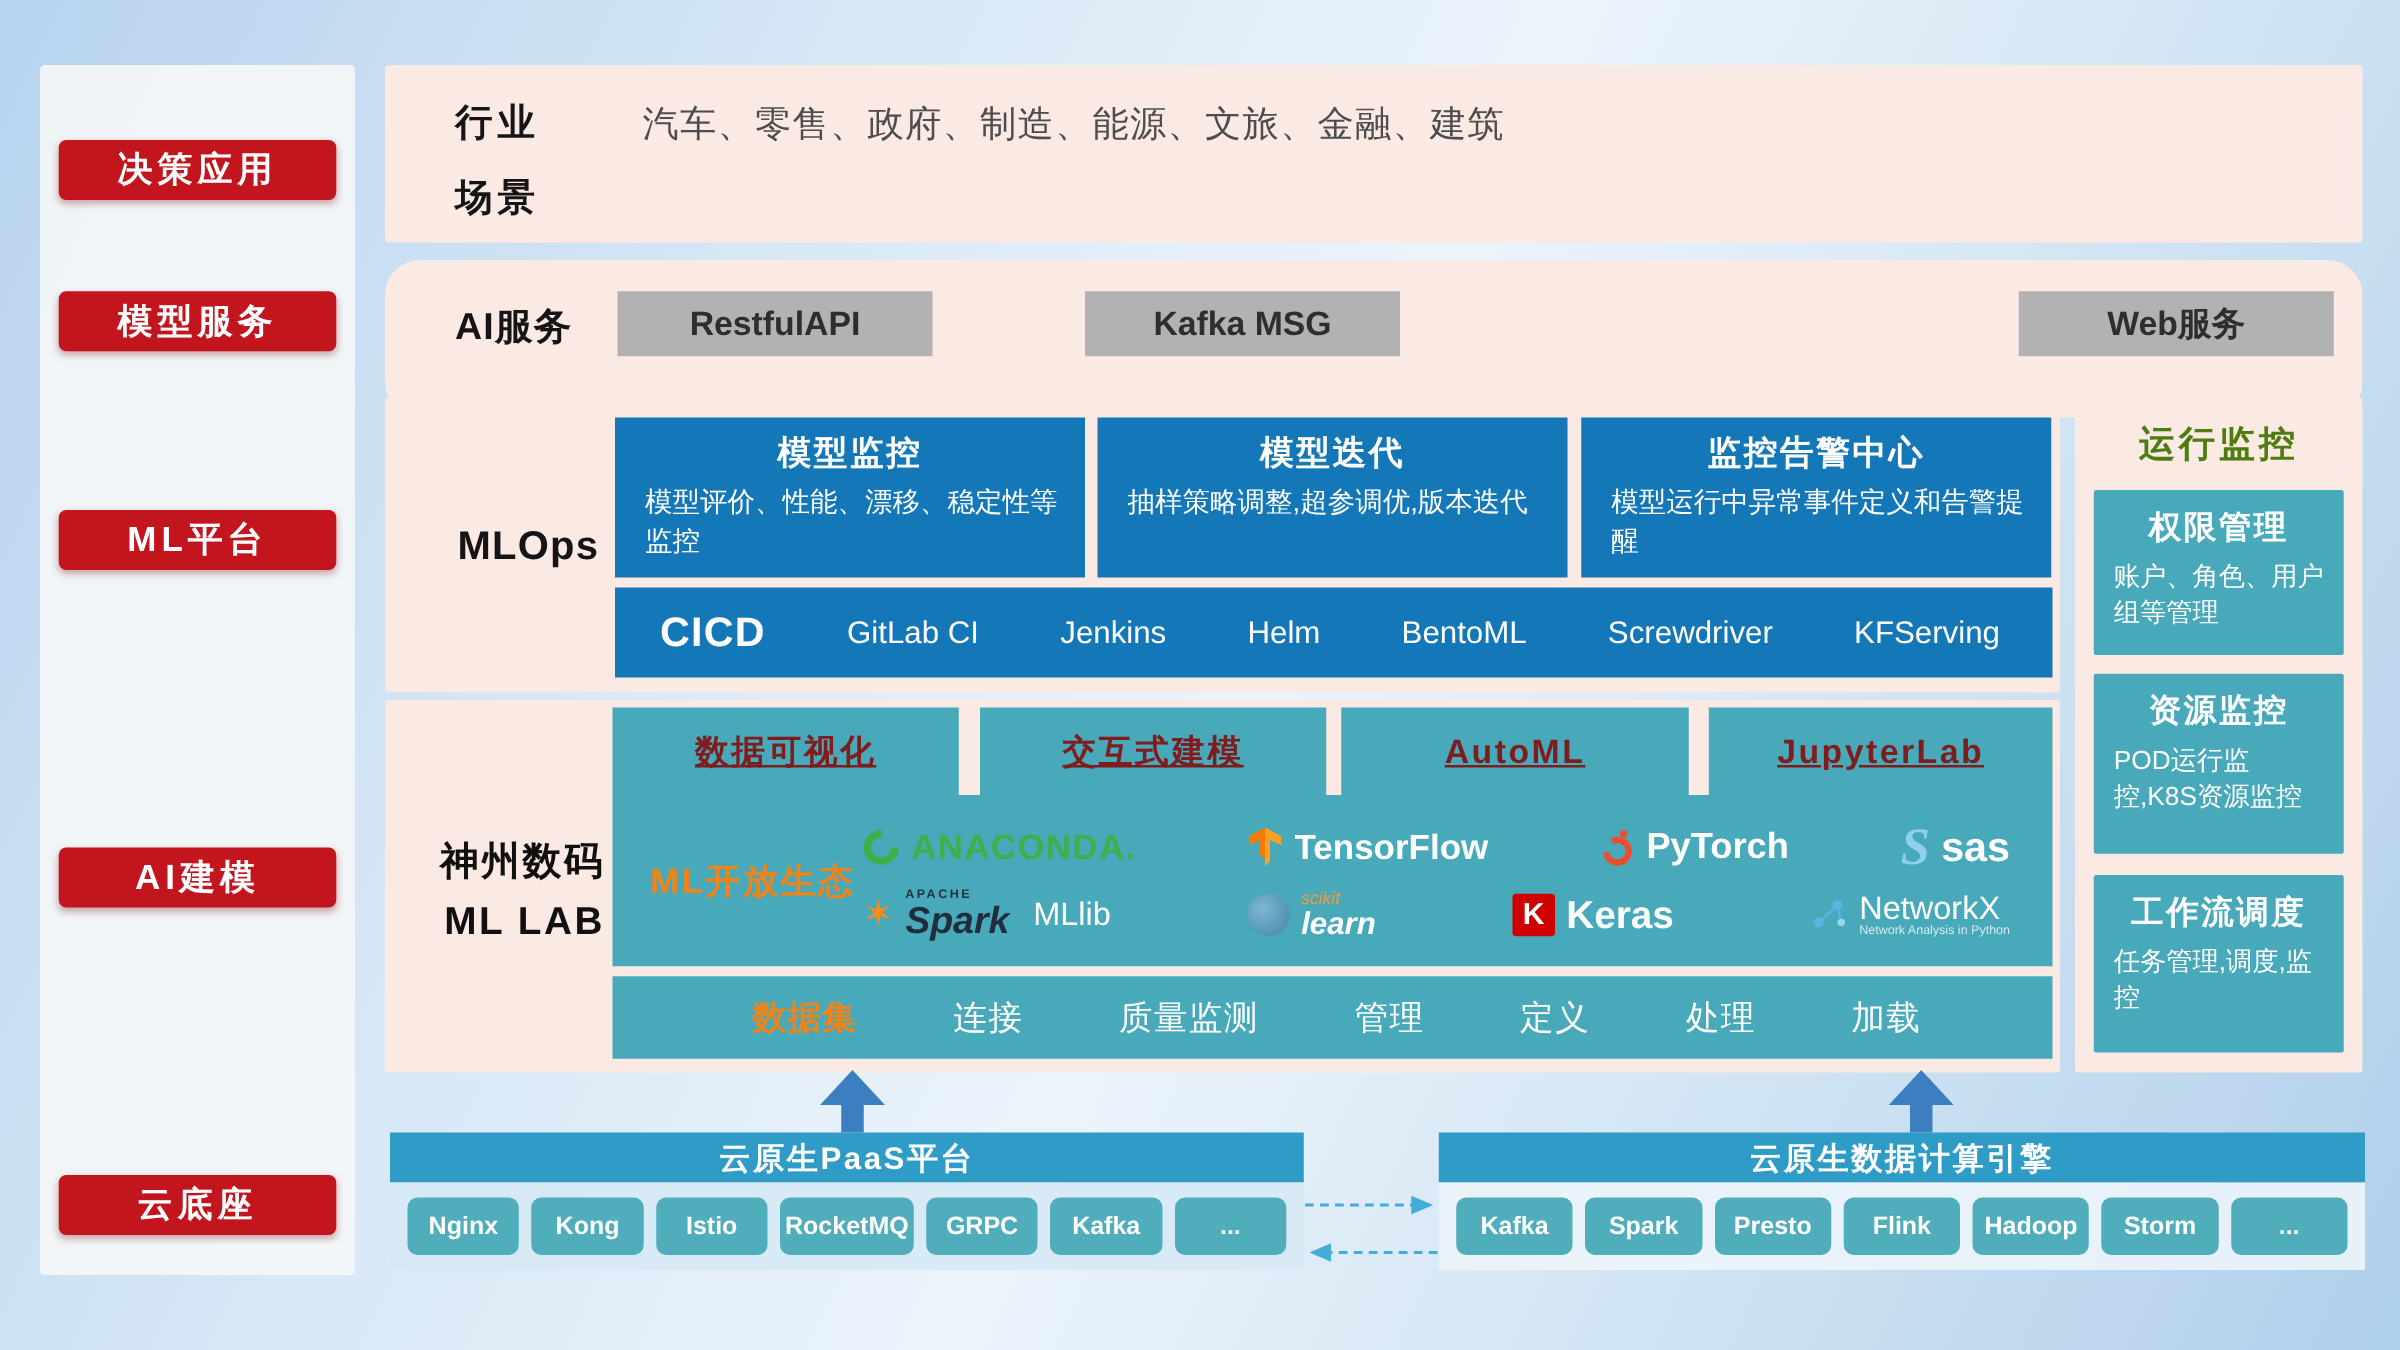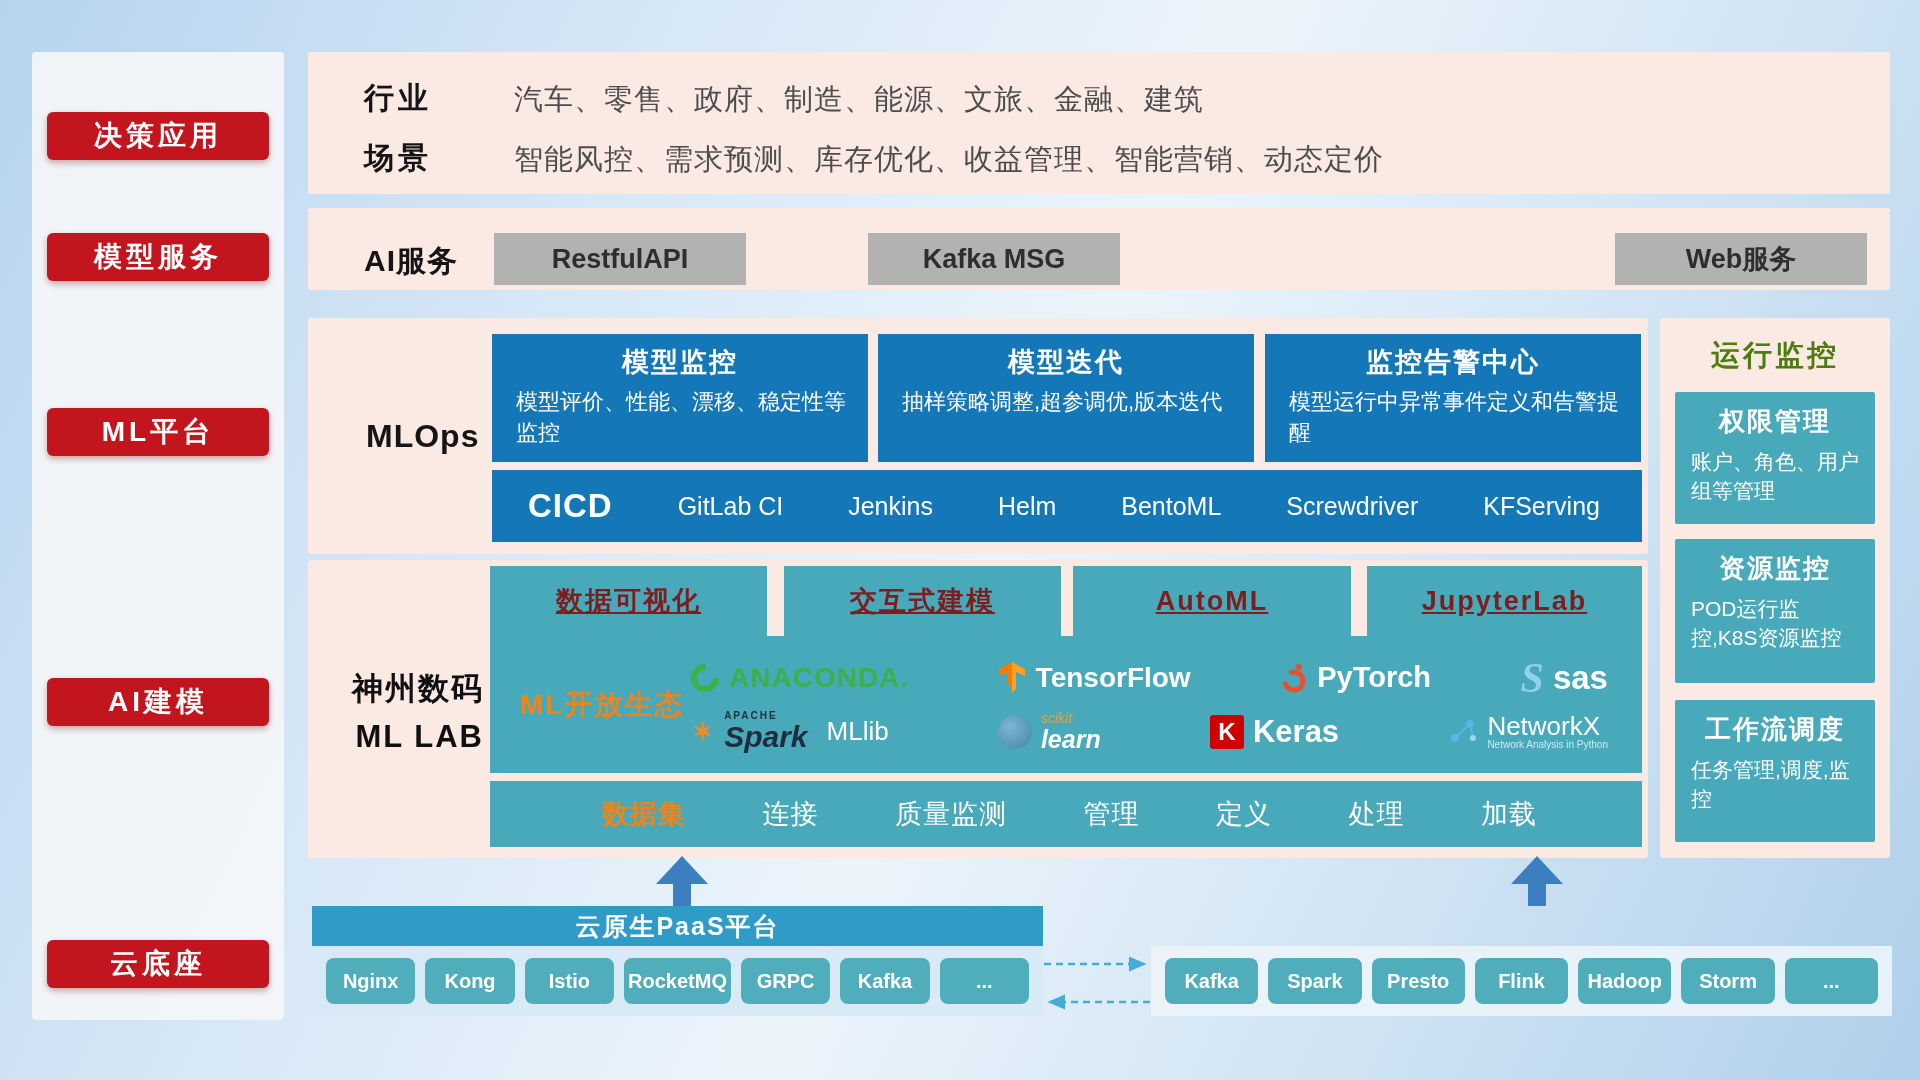--- a/index.html
+++ b/index.html
@@ -105,24 +105,23 @@
   <div class="red-btn" style="top:112px">决策应用</div>
   <div class="red-btn" style="top:233px">模型服务</div>
   <div class="red-btn" style="top:408px">ML平台</div>
   <div class="red-btn" style="top:678px">AI建模</div>
   <div class="red-btn" style="top:940px">云底座</div>
 
   <div class="pink" style="left:308px; top:52px; width:1582px; height:142px;">
     <div class="row-label" style="left:56px; top:26px;">行业</div>
     <div class="row-text" style="left:206px; top:28px;">汽车、零售、政府、制造、能源、文旅、金融、建筑</div>
     <div class="row-label" style="left:56px; top:86px;">场景</div>
-    <div class="row-text" style="left:206px; top:88px;">智能风控、需求预测、库存优化、收益管理、智能营销、动态定价</div>
-  </div>
-
-  <div class="pink" style="left:308px; top:208px; width:1582px; height:82px;">
+  </div>
+
+  <div class="pink" style="left:308px; top:208px; width:1582px; height:126px;border-radius:28px;">
     <div class="row-label" style="left:56px; top:33px; letter-spacing:1px;">AI服务</div>
     <div class="gray-btn" style="left:186px">RestfulAPI</div>
     <div class="gray-btn" style="left:560px">Kafka MSG</div>
     <div class="gray-btn" style="left:1307px">Web服务</div>
   </div>
 
   <div class="pink" style="left:308px; top:318px; width:1340px; height:236px;">
     <div class="row-label" style="left:58px; top:100px; letter-spacing:1px; font-size:32px;">MLOps</div>
 
     <div class="blue-card" style="left:570px">
@@ -276,20 +275,21 @@
   <div class="cloud-body" style="left:312px; width:731px; background:rgba(214,233,244,.9);">
     <div class="chip">Nginx</div>
     <div class="chip">Kong</div>
     <div class="chip">Istio</div>
     <div class="chip">RocketMQ</div>
     <div class="chip">GRPC</div>
     <div class="chip">Kafka</div>
     <div class="chip">...</div>
   </div>
 
+  <div class="cloud-header" style="left:1151px; width:741px;">云原生数据计算引擎</div>
   <div class="cloud-body" style="left:1151px; width:741px; background:rgba(236,244,250,.9);">
     <div class="chip">Kafka</div>
     <div class="chip">Spark</div>
     <div class="chip">Presto</div>
     <div class="chip">Flink</div>
     <div class="chip">Hadoop</div>
     <div class="chip">Storm</div>
     <div class="chip">...</div>
   </div>
 

